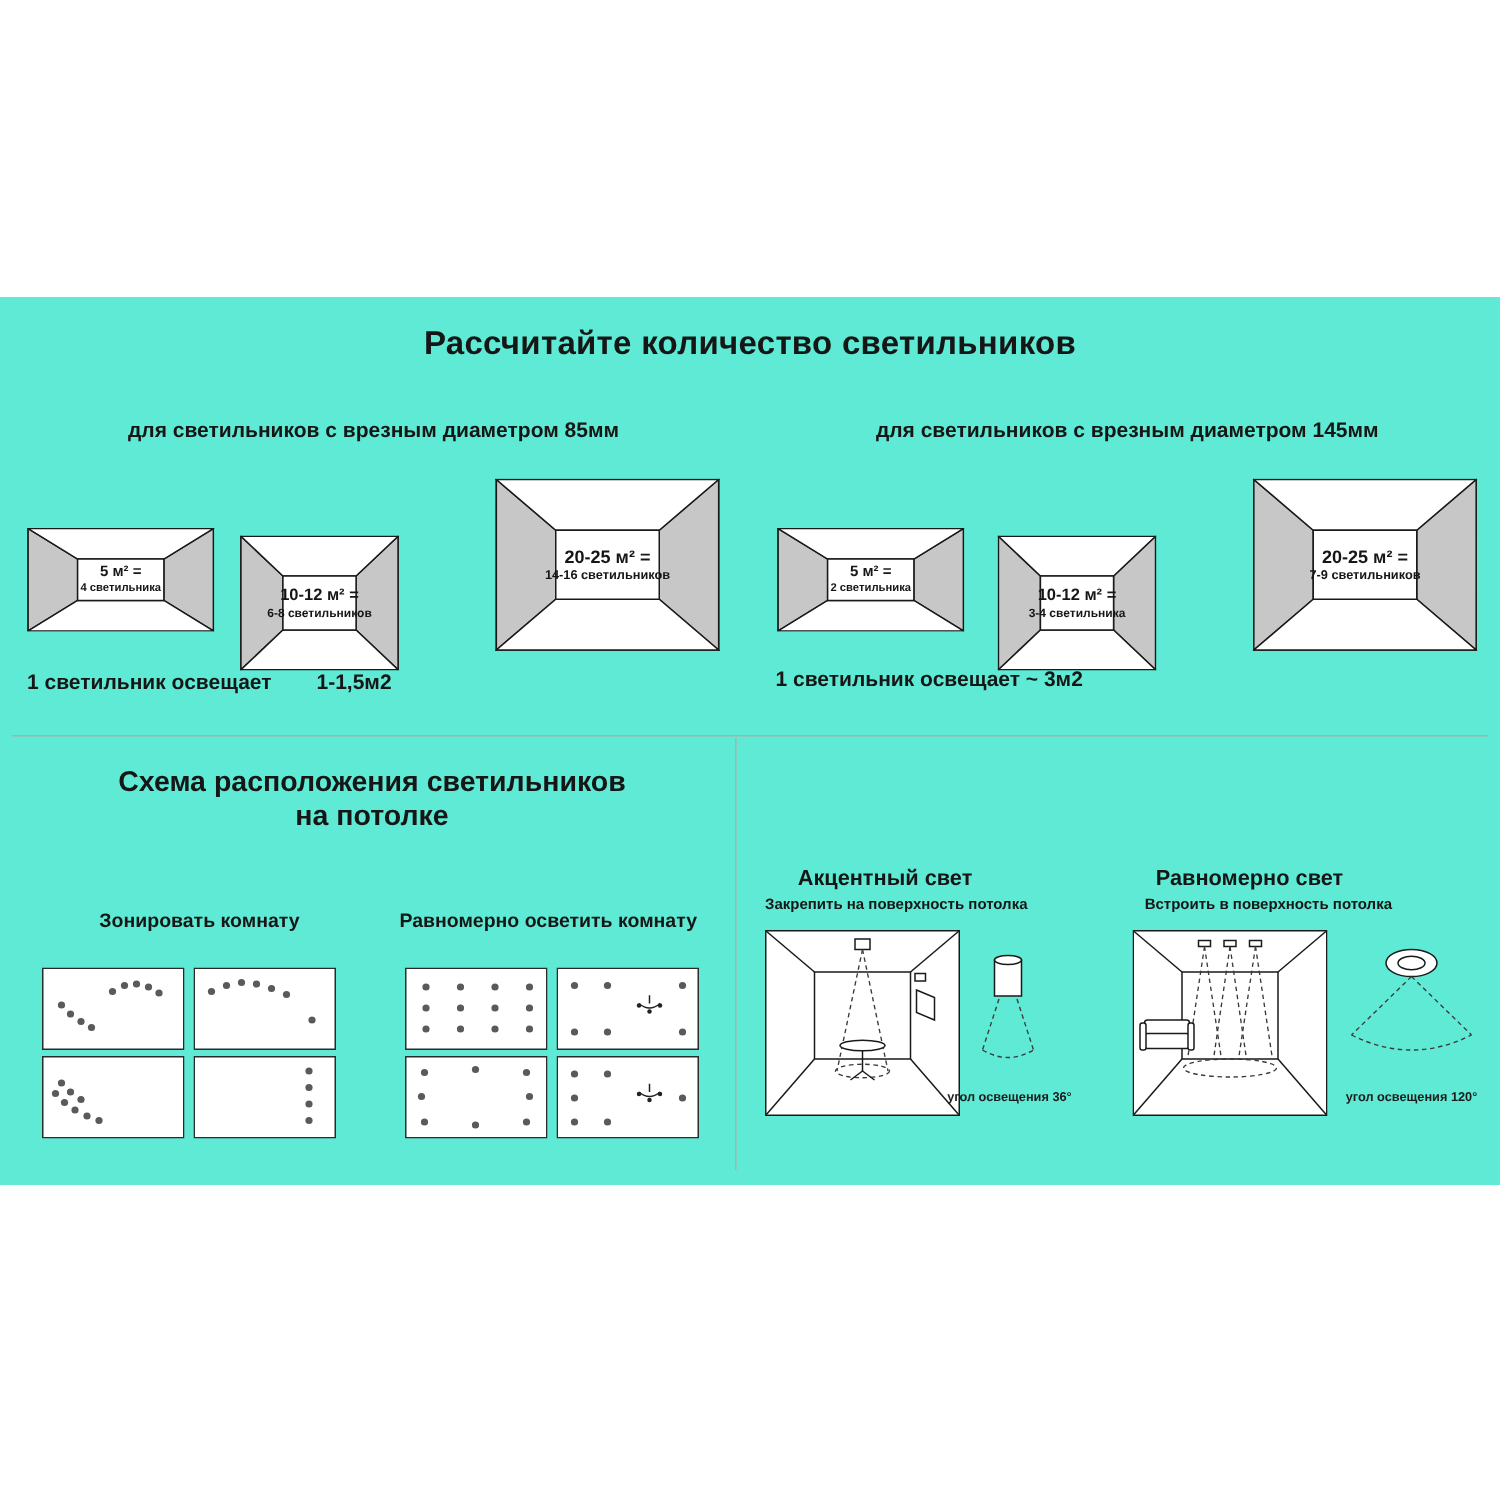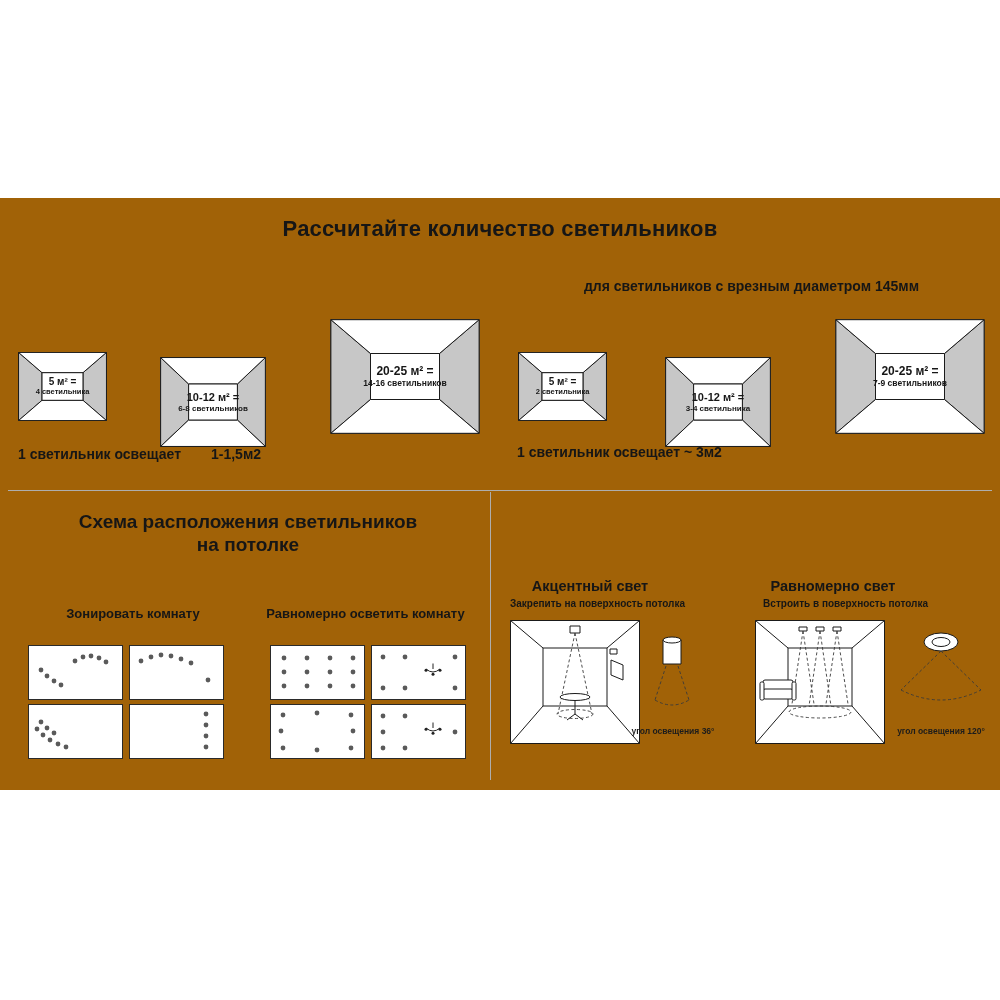--- a/index.html
+++ b/index.html
@@ -3,21 +3,21 @@
 <meta charset="utf-8">
 <style>
   html,body{margin:0;padding:0;}
   body{
     width:1000px;height:1000px;background:#ffffff;
     font-family:"Liberation Sans","DejaVu Sans",sans-serif;
     color:#161616;position:relative;overflow:hidden;
   }
   .panel{
     position:absolute;left:0;top:198px;width:1000px;height:592px;
-    background:#a16207;
+    background:#5eead4;
   }
   .abs{position:absolute;}
   .page-title{
     left:0;top:18px;width:1000px;text-align:center;
     font-size:22px;font-weight:bold;letter-spacing:.2px;
   }
   .sec-header{
     top:80px;text-align:center;font-size:14px;font-weight:bold;
   }
   .sec-header.left{left:18px;width:462px;}
@@ -25,21 +25,21 @@
 
   .room-box{position:absolute;}
   .room-box svg.room-svg{position:absolute;left:0;top:0;width:100%;height:100%;}
   .room-label{
     position:absolute;left:22%;top:30%;width:56%;height:40%;
     display:flex;flex-direction:column;align-items:center;justify-content:center;
     text-align:center;line-height:1.15;white-space:nowrap;
   }
   .room-label .area{font-weight:bold;}
   .room-label .count{font-weight:bold;}
-  .rb-s{width:89px;height:69px;}
+  .rb-s{width:125px;height:69px;}
   .rb-m{width:106px;height:90px;margin-top:24px;}
   .rb-l{width:150px;height:115px;}
   .rb-s .area{font-size:10px;} .rb-s .count{font-size:7.5px;}
   .rb-m .area{font-size:11px;} .rb-m .count{font-size:8px;}
   .rb-l .area{font-size:12px;} .rb-l .count{font-size:8.5px;}
 
   .note{font-size:14px;font-weight:bold;display:flex;}
   .note-left{left:18px;top:248px;gap:30px;}
   .note-right{left:517px;top:246px;}
 
@@ -89,20 +89,21 @@
     <circle cx="3" cy="7.3" r="1.5" fill="#222"></circle>
     <circle cx="10" cy="11.3" r="1.5" fill="#222"></circle>
     <circle cx="17" cy="7.3" r="1.5" fill="#222"></circle>
   </symbol>
 </svg>
 
 <div class="panel">
 
   <div class="abs page-title">Рассчитайте количество светильников</div>
 
+  <div class="abs sec-header left">для светильников с врезным диаметром 85мм</div>
   <div class="abs sec-header right">для светильников с врезным диаметром 145мм</div>
 
   <div class="room-box rb-s" style="left:18px;top:154px">
     <svg class="room-svg">
         <use href="#roombox" width="100%" height="100%"></use>
       </svg>
     <div class="room-label">
       <span class="area">5 м² =</span>
       <span class="count">4 светильника</span>
     </div>

